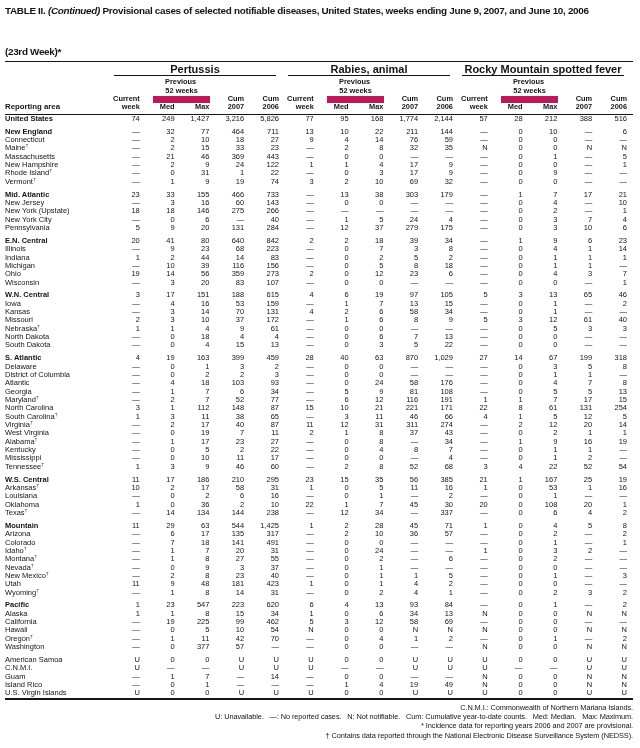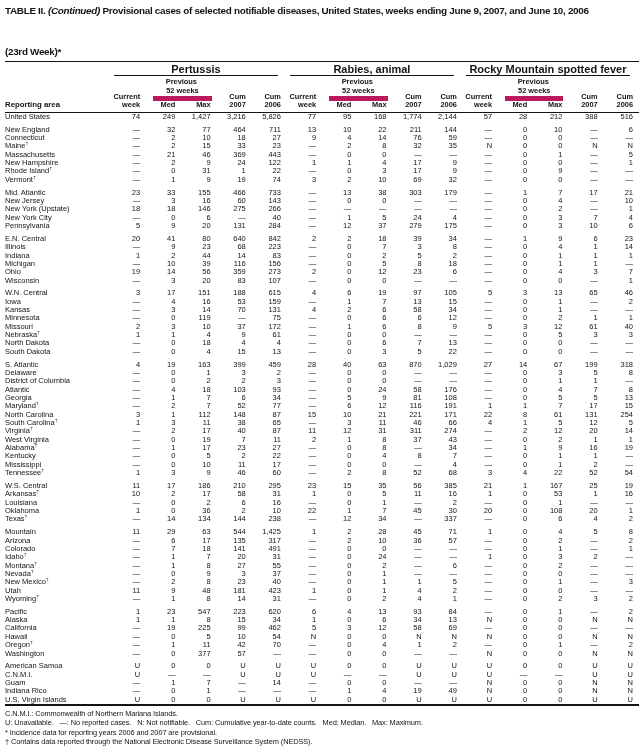--- a/index.html
+++ b/index.html
@@ -2,48 +2,48 @@
 <html><head>
 <meta charset="utf-8">
 <style>
   html,body { margin:0; padding:0; }
   body {
     width:640px; height:748px;
     background:#ffffff; color:#141414;
     font-family:"Liberation Sans", sans-serif;
     -webkit-font-smoothing:antialiased;
   }
-  .page { padding:5px 1px 0 5px; }
+  .page { padding:5px 7px 0 5px; }
 
   
   .title { font-weight:bold; font-size:9.9px; line-height:12.5px; letter-spacing:-0.3px; white-space:nowrap; }
   .title .cont { font-style:italic; }
   .title-line2 { font-weight:bold; font-size:9.9px; line-height:12px; letter-spacing:-0.3px;margin-top:28px; }
   .title-rule { border-bottom:1px solid #141414; margin-top:3px; }
 
   
   table { width:100%; border-collapse:collapse; table-layout:fixed; border-bottom:2px solid #141414; margin-top:1px; }
   col.c-label { width:106px; }
   th { font-weight:bold; font-size:7.4px; line-height:8.6px; padding:0; vertical-align:bottom; }
   .grp-inner { border-bottom:1px solid #141414; font-size:11px; padding:2px 0 1.5px; margin:0 9px 0 3px; }
   th.prev { text-align:center; padding-top:2.5px; }
   th.wk { text-align:center; }
-  .wk-inner { border-bottom:5px solid #be185d; margin:0 5px 0 7px; padding-bottom:1px; text-align:center; }
+  .wk-inner { border-bottom:7px solid #be185d; margin:0 5px 0 7px; padding-bottom:1px; text-align:center; }
   th.rt { text-align:right; padding-right:6px; }
   th.ra { text-align:left; font-size:7.8px; }
   tr.hrow-last th { border-bottom:1.5px solid #141414; padding-bottom:2px; }
 
   tbody td { font-size:7.5px; line-height:8.35px; padding:0 6px 0 0; text-align:right; white-space:nowrap; overflow:hidden; }
   tbody td.area { text-align:left; padding:0; }
-  tr.bold td.area { font-weight:normal; }
+  tr.bold td.area { font-weight:bold; }
   tr.gap td { padding-top:4.5px; }
   sup { font-size:5.3px; line-height:0; vertical-align:super; }
 
   
-  .footnotes { margin-top:3px; }
+  .footnotes { margin-top:3px;text-align:right; }
   .fn { font-size:7.4px; line-height:9.3px; white-space:pre-wrap; letter-spacing:-0.1px; }
 </style>
 </head>
 <body>
 
 <div class="page">
 
   <div class="title"><span>TABLE II.</span> <span class="cont">(Continued)</span> <span>Provisional cases of selected notifiable diseases, United States, weeks ending June 9, 2007, and June 10, 2006</span></div>
   <div class="title-line2">(23rd Week)*</div>
   <div class="title-rule"></div>
@@ -512,38 +512,20 @@
           <td>6</td>
           <td>58</td>
           <td>34</td>
           <td>—</td>
           <td>0</td>
           <td>1</td>
           <td>—</td>
           <td>—</td>
         </tr>
         <tr>
-          <td class="area">Minnesota</td>
-          <td>—</td>
-          <td>0</td>
-          <td>119</td>
-          <td>—</td>
-          <td>75</td>
-          <td>—</td>
-          <td>0</td>
-          <td>6</td>
-          <td>6</td>
-          <td>12</td>
-          <td>—</td>
-          <td>0</td>
-          <td>2</td>
-          <td>1</td>
-          <td>1</td>
-        </tr>
-        <tr>
           <td class="area">Missouri</td>
           <td>2</td>
           <td>3</td>
           <td>10</td>
           <td>37</td>
           <td>172</td>
           <td>—</td>
           <td>1</td>
           <td>6</td>
           <td>8</td>
@@ -1268,21 +1250,21 @@
           <td>0</td>
           <td>—</td>
           <td>—</td>
           <td>N</td>
           <td>0</td>
           <td>0</td>
           <td>N</td>
           <td>N</td>
         </tr>
         <tr>
-          <td class="area">Indiana Rico</td>
+          <td class="area">Island Rico</td>
           <td>—</td>
           <td>0</td>
           <td>1</td>
           <td>—</td>
           <td>—</td>
           <td>—</td>
           <td>1</td>
           <td>4</td>
           <td>19</td>
           <td>49</td>

